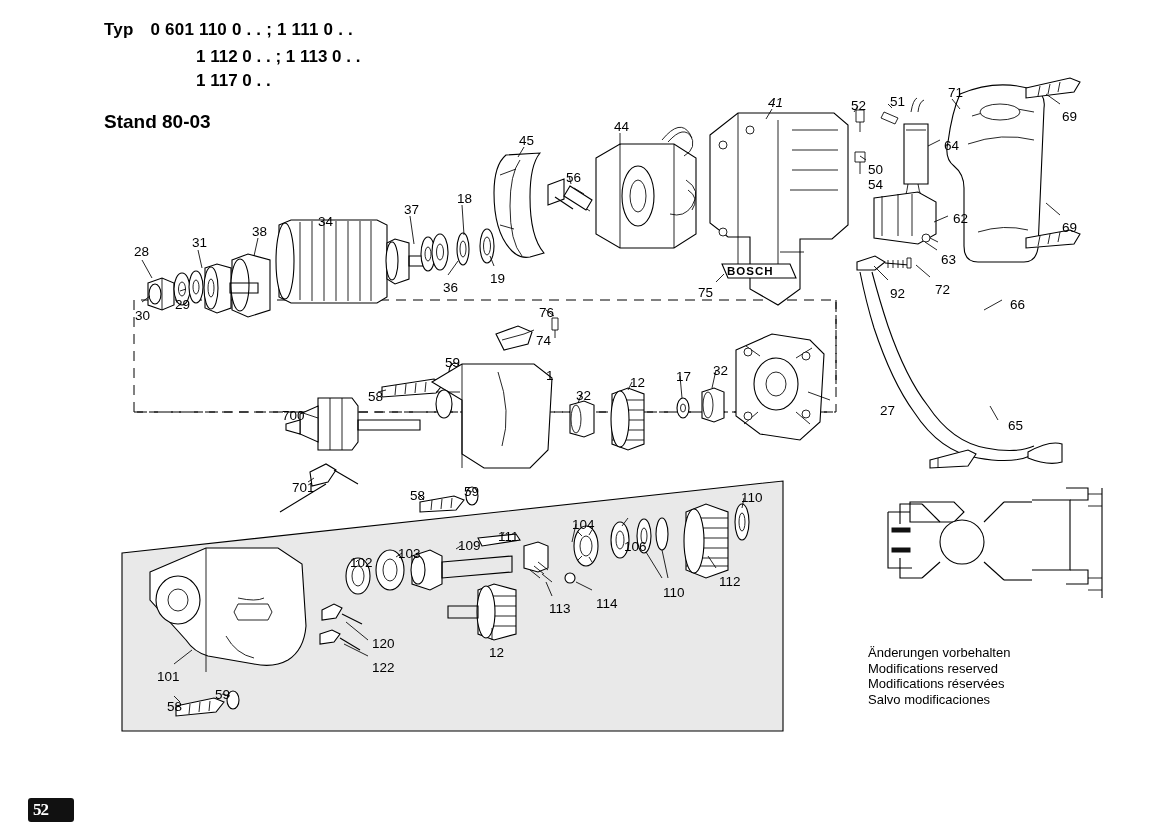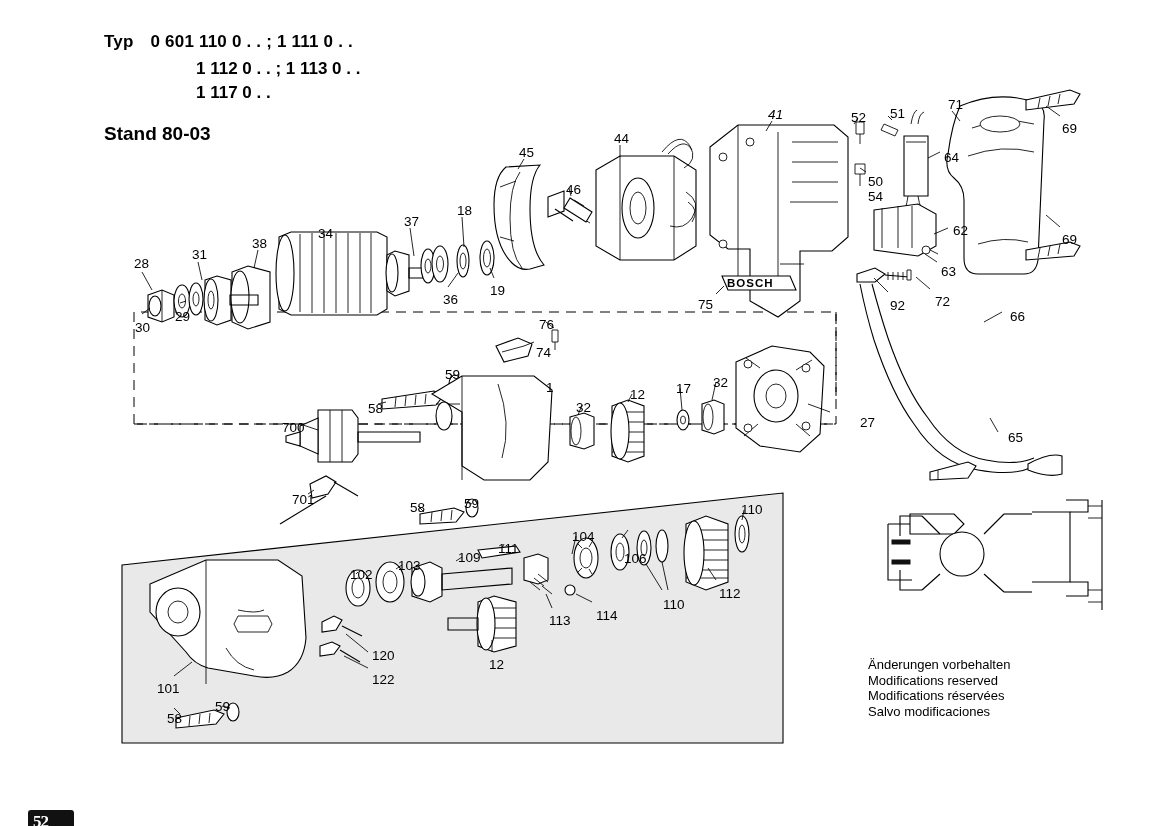--- a/index.html
+++ b/index.html
@@ -1,18 +1,18 @@
 <!DOCTYPE html>
 <html><head>
 <meta charset="utf-8">
 <style>
   html,body{margin:0;padding:0;background:#ffffff;}
   body{width:1169px;height:826px;position:relative;overflow:hidden;
        font-family:"Liberation Sans", sans-serif;color:#000;}
-  #sheet{position:absolute;left:0;top:0;width:1169px;height:644px;margin-top:12px;}
+  #sheet{position:absolute;left:0;top:0;width:1169px;height:644px;}
   .hdr{position:absolute;font-family:"Liberation Sans", sans-serif;}
   .hdr-typ{left:104px;top:20px;font-size:17px;font-weight:bold;letter-spacing:.2px;}
   .hdr-l2{left:196px;top:47px;font-size:17px;font-weight:bold;}
   .hdr-l3{left:196px;top:71px;font-size:17px;font-weight:bold;}
   .hdr-stand{left:104px;top:111px;font-size:19px;font-weight:bold;}
   .lbl{position:absolute;font-size:13.5px;font-family:"Liberation Sans", sans-serif;
        line-height:1;white-space:nowrap;}
   .foot{position:absolute;font-size:13px;line-height:15.5px;white-space:nowrap;}
   .foot-b{font-weight:bold;}
   .pagebox{position:absolute;left:28px;top:798px;width:46px;height:24px;background:#111;
@@ -440,21 +440,21 @@
        font-family:'Liberation Sans', sans-serif;letter-spacing:1px;">BOSCH</div>
 
   <div id="callouts">
       <div class="lbl" style="left: 134px; top: 245px;">28</div>
       <div class="lbl" style="left: 192px; top: 236px;">31</div>
       <div class="lbl" style="left: 252px; top: 225px;">38</div>
       <div class="lbl" style="left: 318px; top: 215px;">34</div>
       <div class="lbl" style="left: 404px; top: 203px;">37</div>
       <div class="lbl" style="left: 457px; top: 192px;">18</div>
       <div class="lbl" style="left: 519px; top: 134px;">45</div>
-      <div class="lbl" style="left: 566px; top: 171px;">46</div>
+      <div class="lbl" style="left: 566px; top: 171px;">56</div>
       <div class="lbl" style="left: 614px; top: 120px;">44</div>
       <div class="lbl" style="left: 768px; top: 96px; font-style: italic;">41</div>
       <div class="lbl" style="left: 851px; top: 99px;">52</div>
       <div class="lbl" style="left: 890px; top: 95px;">51</div>
       <div class="lbl" style="left: 948px; top: 86px;">71</div>
       <div class="lbl" style="left: 1062px; top: 110px;">69</div>
       <div class="lbl" style="left: 944px; top: 139px;">64</div>
       <div class="lbl" style="left: 868px; top: 163px;">50</div>
       <div class="lbl" style="left: 868px; top: 178px;">54</div>
       <div class="lbl" style="left: 953px; top: 212px;">62</div>
@@ -470,21 +470,21 @@
       <div class="lbl" style="left: 1010px; top: 298px;">66</div>
       <div class="lbl" style="left: 539px; top: 306px;">76</div>
       <div class="lbl" style="left: 536px; top: 334px;">74</div>
       <div class="lbl" style="left: 445px; top: 356px;">59</div>
       <div class="lbl" style="left: 368px; top: 390px;">58</div>
       <div class="lbl" style="left: 546px; top: 369px;">1</div>
       <div class="lbl" style="left: 576px; top: 389px;">32</div>
       <div class="lbl" style="left: 630px; top: 376px;">12</div>
       <div class="lbl" style="left: 676px; top: 370px;">17</div>
       <div class="lbl" style="left: 713px; top: 364px;">32</div>
-      <div class="lbl" style="left: 860px; top: 404px; text-align: right;">27</div>
+      <div class="lbl" style="left: 880px; top: 404px; text-align: right;">27</div>
       <div class="lbl" style="left: 282px; top: 409px; text-align: right;">700</div>
       <div class="lbl" style="left: 1008px; top: 419px;">65</div>
       <div class="lbl" style="left: 292px; top: 481px;">701</div>
       <div class="lbl" style="left: 410px; top: 489px;">58</div>
       <div class="lbl" style="left: 464px; top: 485px;">59</div>
       <div class="lbl" style="left: 498px; top: 530px;">111</div>
       <div class="lbl" style="left: 572px; top: 518px;">104</div>
       <div class="lbl" style="left: 624px; top: 540px;">106</div>
       <div class="lbl" style="left: 741px; top: 491px;">110</div>
       <div class="lbl" style="left: 350px; top: 556px;">102</div>

